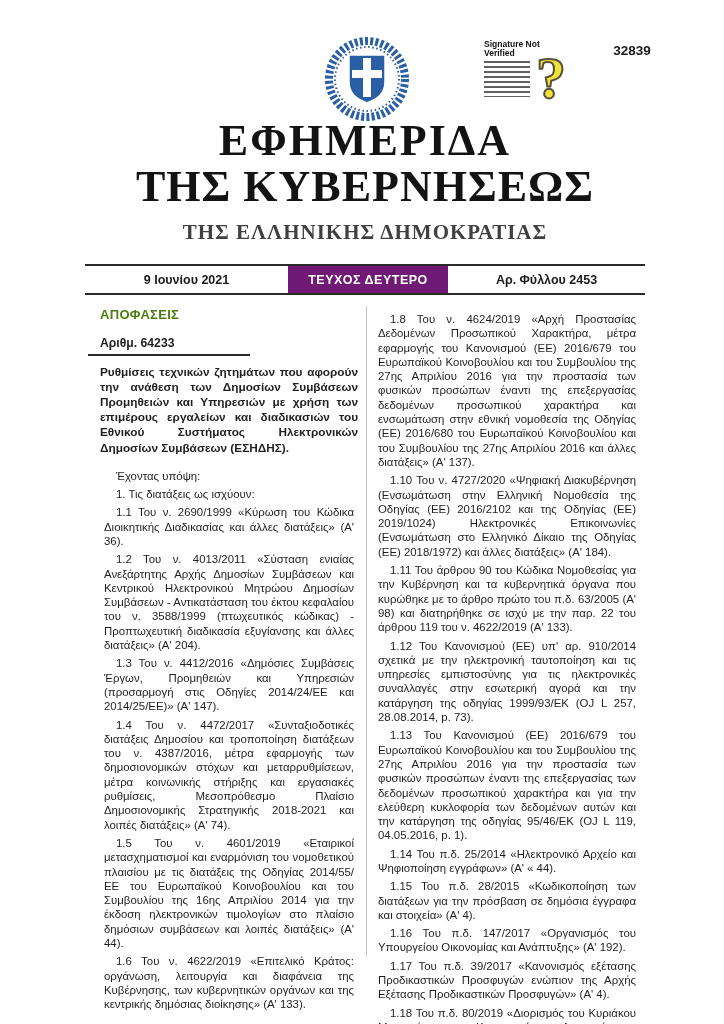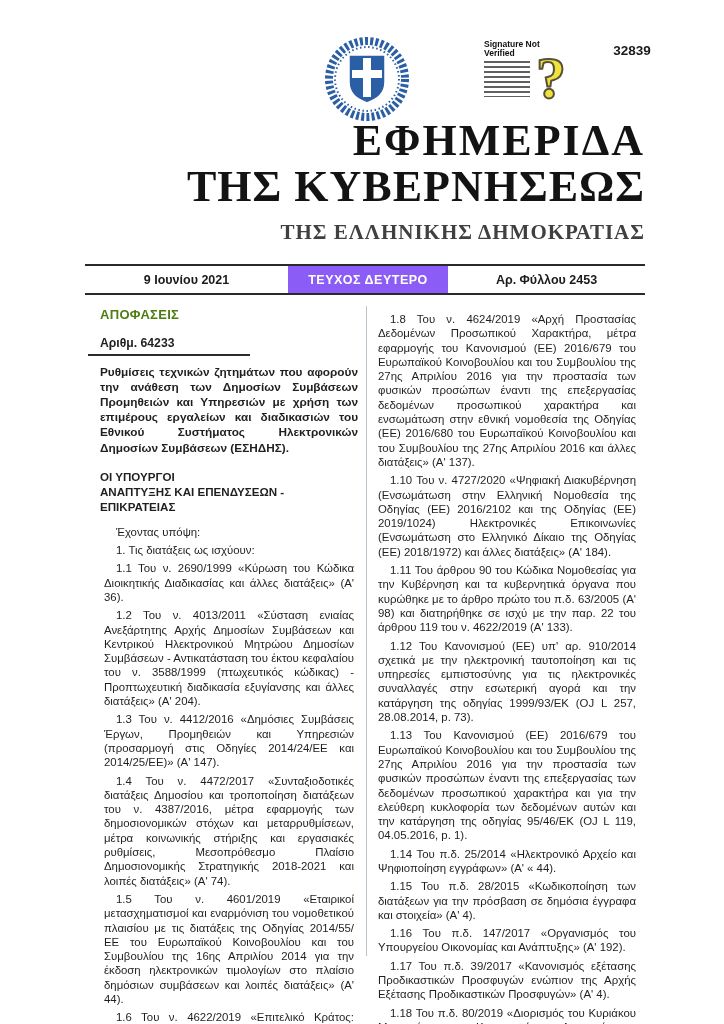--- a/index.html
+++ b/index.html
@@ -20,34 +20,34 @@
   }
   .stamp-qmark{
     position:absolute;z-index:1;right:4px;top:8px;font-size:60px;font-weight:bold;
     color:#f0e13c;-webkit-text-stroke:2px #55503a;line-height:1;
     font-family:"Liberation Serif","DejaVu Serif",serif;
   }
   .serial{
     position:absolute;left:602px;top:43px;width:60px;text-align:center;
     font-size:13.5px;font-weight:bold;color:#1a1a1a;
   }
-  .masthead{position:absolute;left:85px;top:118px;width:560px;text-align:right;
+  .masthead{position:absolute;left:85px;top:118px;width:560px;text-align:center;
     font-family:"Liberation Serif","DejaVu Serif",serif;color:#131313;}
   .mast-line1{font-size:44px;font-weight:bold;letter-spacing:2px;line-height:46px;}
   .mast-line2{font-size:44px;font-weight:bold;letter-spacing:1px;line-height:46px;}
   .mast-sub{margin-top:10px;font-size:21px;font-weight:bold;letter-spacing:1px;color:#404040;}
   
   .infobar{
     position:absolute;left:85px;top:264px;width:560px;height:27px;
     border-top:2.5px solid #2a2a2a;border-bottom:2.5px solid #2a2a2a;
     display:flex;align-items:stretch;font-weight:bold;font-size:12.5px;
   }
   .infobar .cell{display:flex;align-items:center;justify-content:center;}
   .cell-date{flex:0 0 203px;color:#1a1a1a;}
-  .cell-issue{flex:0 0 160px;background:#8b5cf6;color:#fff;letter-spacing:.5px;}
+  .cell-issue{flex:0 0 160px;background:#701a75;color:#fff;letter-spacing:.5px;}
   .cell-number{flex:1;color:#1a1a1a;}
   
   .col{position:absolute;top:308px;font-size:11.4px;line-height:14.3px;text-align:justify;}
   .col-left{left:100px;width:258px;}
   .col-right{left:374px;width:266px;}
   .col-divider{position:absolute;left:366px;top:306px;width:1px;height:650px;background:#b9c4cc;}
   .section-heading{font-size:13px;font-weight:bold;color:#4d7c0f;letter-spacing:.3px;margin:0 0 14px 0;text-align:left;}
   .decision-number{font-size:12.2px;font-weight:bold;margin:0;text-align:left;}
   .decision-rule{width:162px;border-bottom:2px solid #2b2b2b;margin:3px 0 9px -12px;}
   .subject{font-size:11.8px;font-weight:bold;line-height:15.2px;margin:0 0 13px 0;}
@@ -89,22 +89,20 @@
     <div class="cell cell-number">Αρ. Φύλλου 2453</div>
   </div>
 
   <div class="col-divider"></div>
 
   <div class="col col-left">
     <p class="section-heading">ΑΠΟΦΑΣΕΙΣ</p>
     <p class="decision-number">Αριθμ. 64233</p>
     <div class="decision-rule"></div>
     <p class="subject">Ρυθμίσεις τεχνικών ζητημάτων που αφορούν την ανάθεση των Δημοσίων Συμβάσεων Προμηθειών και Υπηρεσιών με χρήση των επιμέρους εργαλείων και διαδικασιών του Εθνικού Συστήματος Ηλεκτρονικών Δημοσίων Συμβάσεων (ΕΣΗΔΗΣ).</p>
-    <p class="issuers"><span>ΟΙ ΥΠΟΥΡΓΟΙ</span><br>
-      <span>ΑΝΑΠΤΥΞΗΣ ΚΑΙ ΕΠΕΝΔΥΣΕΩΝ - ΕΠΙΚΡΑΤΕΙΑΣ</span></p>
     <p class="body-par">Έχοντας υπόψη:</p>
     <p class="body-par">1. Τις διατάξεις ως ισχύουν:</p>
     <p class="body-par">1.1 Του ν. 2690/1999 «Κύρωση του Κώδικα Διοικητικής Διαδικασίας και άλλες διατάξεις» (Α' 36).</p>
     <p class="body-par">1.2 Του ν. 4013/2011 «Σύσταση ενιαίας Ανεξάρτητης Αρχής Δημοσίων Συμβάσεων και Κεντρικού Ηλεκτρονικού Μητρώου Δημοσίων Συμβάσεων - Αντικατάσταση του έκτου κεφαλαίου του ν. 3588/1999 (πτωχευτικός κώδικας) - Προπτωχευτική διαδικασία εξυγίανσης και άλλες διατάξεις» (Α' 204).</p>
     <p class="body-par">1.3 Του ν. 4412/2016 «Δημόσιες Συμβάσεις Έργων, Προμηθειών και Υπηρεσιών (προσαρμογή στις Οδηγίες 2014/24/ΕΕ και 2014/25/ΕΕ)» (Α' 147).</p>
     <p class="body-par">1.4 Του ν. 4472/2017 «Συνταξιοδοτικές διατάξεις Δημοσίου και τροποποίηση διατάξεων του ν. 4387/2016, μέτρα εφαρμογής των δημοσιονομικών στόχων και μεταρρυθμίσεων, μέτρα κοινωνικής στήριξης και εργασιακές ρυθμίσεις, Μεσοπρόθεσμο Πλαίσιο Δημοσιονομικής Στρατηγικής 2018-2021 και λοιπές διατάξεις» (Α' 74).</p>
     <p class="body-par">1.5 Του ν. 4601/2019 «Εταιρικοί μετασχηματισμοί και εναρμόνιση του νομοθετικού πλαισίου με τις διατάξεις της Οδηγίας 2014/55/ΕΕ του Ευρωπαϊκού Κοινοβουλίου και του Συμβουλίου της 16ης Απριλίου 2014 για την έκδοση ηλεκτρονικών τιμολογίων στο πλαίσιο δημόσιων συμβάσεων και λοιπές διατάξεις» (Α' 44).</p>
     <p class="body-par">1.6 Του ν. 4622/2019 «Επιτελικό Κράτος: οργάνωση, λειτουργία και διαφάνεια της Κυβέρνησης, των κυβερνητικών οργάνων και της κεντρικής δημόσιας διοίκησης» (Α' 133).</p>
 
   </div>

